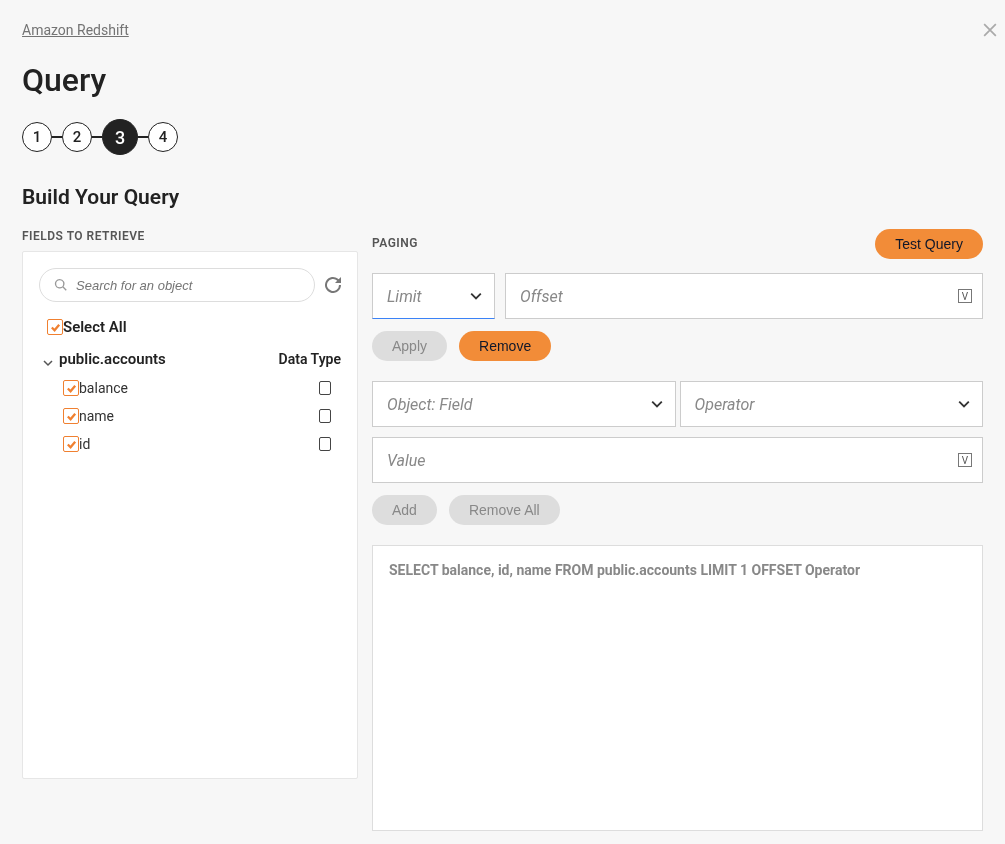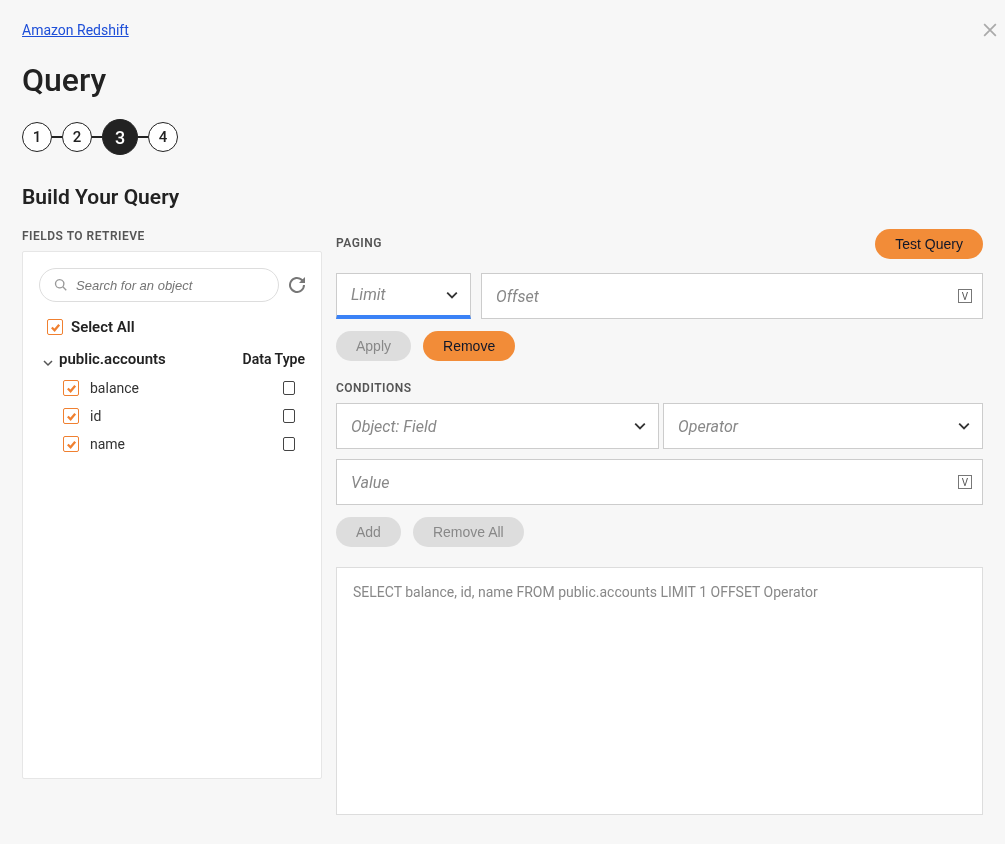--- a/index.html
+++ b/index.html
@@ -8,21 +8,21 @@
       background: #f7f7f7;
       color: #222;
       width: 1005px;
       height: 844px;
       position: relative;
       overflow: hidden;
     }
     .page { padding: 20px 22px; }
     .breadcrumb-link {
       font-size: 14px;
-      color: #1d4ed8;
+      color: #737373;
       text-decoration: underline;
       cursor: pointer;
     }
     .page-title {
       font-size: 32px;
       font-weight: 500;
       margin-top: 22px;
       margin-bottom: 20px;
     }
     .stepper {
@@ -58,21 +58,21 @@
     .section-title {
       font-size: 21px;
       font-weight: 600;
       margin-bottom: 20px;
     }
     .main-grid {
       display: flex;
       gap: 14px;
       align-items: flex-start;
     }
-    .left-col { width: 300px; }
+    .left-col { width: 336px; }
     .right-col { flex: 1; }
     .subsection-label {
       font-size: 12px;
       font-weight: 600;
       letter-spacing: 0.5px;
       color: #555;
       text-transform: uppercase;
       margin-bottom: 8px;
     }
     .fields-panel {
@@ -104,21 +104,20 @@
       font-size: 13px;
       font-style: italic;
       color: #999;
       flex: 1;
       background: transparent;
     }
     .refresh-icon { width: 16px; height: 16px; fill: #777; cursor: pointer; }
     .select-all-row {
       display: flex;
       align-items: center;
-      gap: 8px;
       margin-top: 16px;
       padding-left: 8px;
     }
     .checkbox {
       width: 16px;
       height: 16px;
       border: 1.5px solid #f08030;
       border-radius: 2px;
       display: flex;
       align-items: center;
@@ -140,21 +139,21 @@
     .table-name { font-size: 15px; font-weight: 600; }
     .data-type-header { font-size: 14px; font-weight: 600; margin-left: 12px; }
     .field-row {
       display: flex;
       align-items: center;
       justify-content: space-between;
       margin-top: 12px;
       padding-left: 24px;
       padding-right: 10px;
     }
-    .field-left { display: flex; align-items: center; gap: 11px; }
+    .field-left { display: flex; align-items: center; gap: 0; }
     .field-name { font-size: 14px; color: #333; }
     .type-icon {
       width: 12px; height: 14px;
       border: 1px solid #444;
       border-radius: 2px;
     }
 
     .top-action-row {
       display: flex;
       justify-content: flex-end;
@@ -184,21 +183,21 @@
       border: 1px solid #ccc;
       height: 46px;
       display: flex;
       align-items: center;
       padding: 0 14px;
       font-size: 16px;
       color: #888;
       font-style: italic;
     }
     .dropdown .chev { position: absolute; right: 12px; }
-    .limit-box { width: 135px; border-bottom: 4px solid #3b82f6; }
+    .limit-box { width: 123px; border-bottom: 1px solid #3b82f6; }
     .offset-box { flex: 1; position: relative; }
     .v-icon {
       position: absolute;
       right: 10px;
       width: 14px; height: 14px;
       border: 1px solid #777;
       font-size: 10px;
       display: flex;
       align-items: center;
       justify-content: center;
@@ -212,24 +211,25 @@
     }
     .conditions-row { display: flex; gap: 4px; margin-bottom: 10px; margin-top: 8px; }
     .obj-field { flex: 1; }
     .operator { flex: 1; max-width: 320px; }
     .value-box { position: relative; height: 46px; margin-bottom: 12px; }
 
     .query-string-box {
       background: #fff;
       border: 1px solid #ddd;
       padding: 16px;
-      height: 248px;
+      height: 286px;
       font-size: 14px;
       color: #888;
       margin-top: 8px;
+      font-weight: bold;
     }
 
     .close-corner {
       position: absolute;
       top: 22px;
       right: 8px;
       width: 14px; height: 14px;
       color: #aaa;
     }
   </style>
@@ -306,33 +306,33 @@
           <div class="type-icon"></div>
         </div>
 
         <div class="field-row">
           <div class="field-left">
             <div class="checkbox">
               <svg viewBox="0 0 12 12">
                   <polyline points="2,6 5,9 10,3"></polyline>
                 </svg>
             </div>
-            <span class="field-name">id</span>
+            <span class="field-name">name</span>
           </div>
           <div class="type-icon"></div>
         </div>
 
         <div class="field-row">
           <div class="field-left">
             <div class="checkbox">
               <svg viewBox="0 0 12 12">
                   <polyline points="2,6 5,9 10,3"></polyline>
                 </svg>
             </div>
-            <span class="field-name">name</span>
+            <span class="field-name">id</span>
           </div>
           <div class="type-icon"></div>
         </div>
       </div>
     </div>
 
     <div class="right-col">
       <div class="paging-label-wrap">
         <div class="subsection-label">Paging</div>
         <div class="top-action-row">
@@ -351,21 +351,20 @@
           <span>Offset</span>
           <span class="v-icon">V</span>
         </div>
       </div>
 
       <div class="actions-row">
         <button class="btn btn-disabled">Apply</button>
         <button class="btn btn-primary">Remove</button>
       </div>
 
-      <div class="subsection-label">Conditions</div>
 
       <div class="conditions-row">
         <div class="dropdown obj-field">
           <span>Object: Field</span>
           <svg class="chev" width="12" height="12" viewBox="0 0 10 10">
               <path d="M1 3 L5 7 L9 3" stroke="#333" stroke-width="1.5" fill="none"></path>
             </svg>
         </div>
         <div class="dropdown operator">
           <span>Operator</span>

